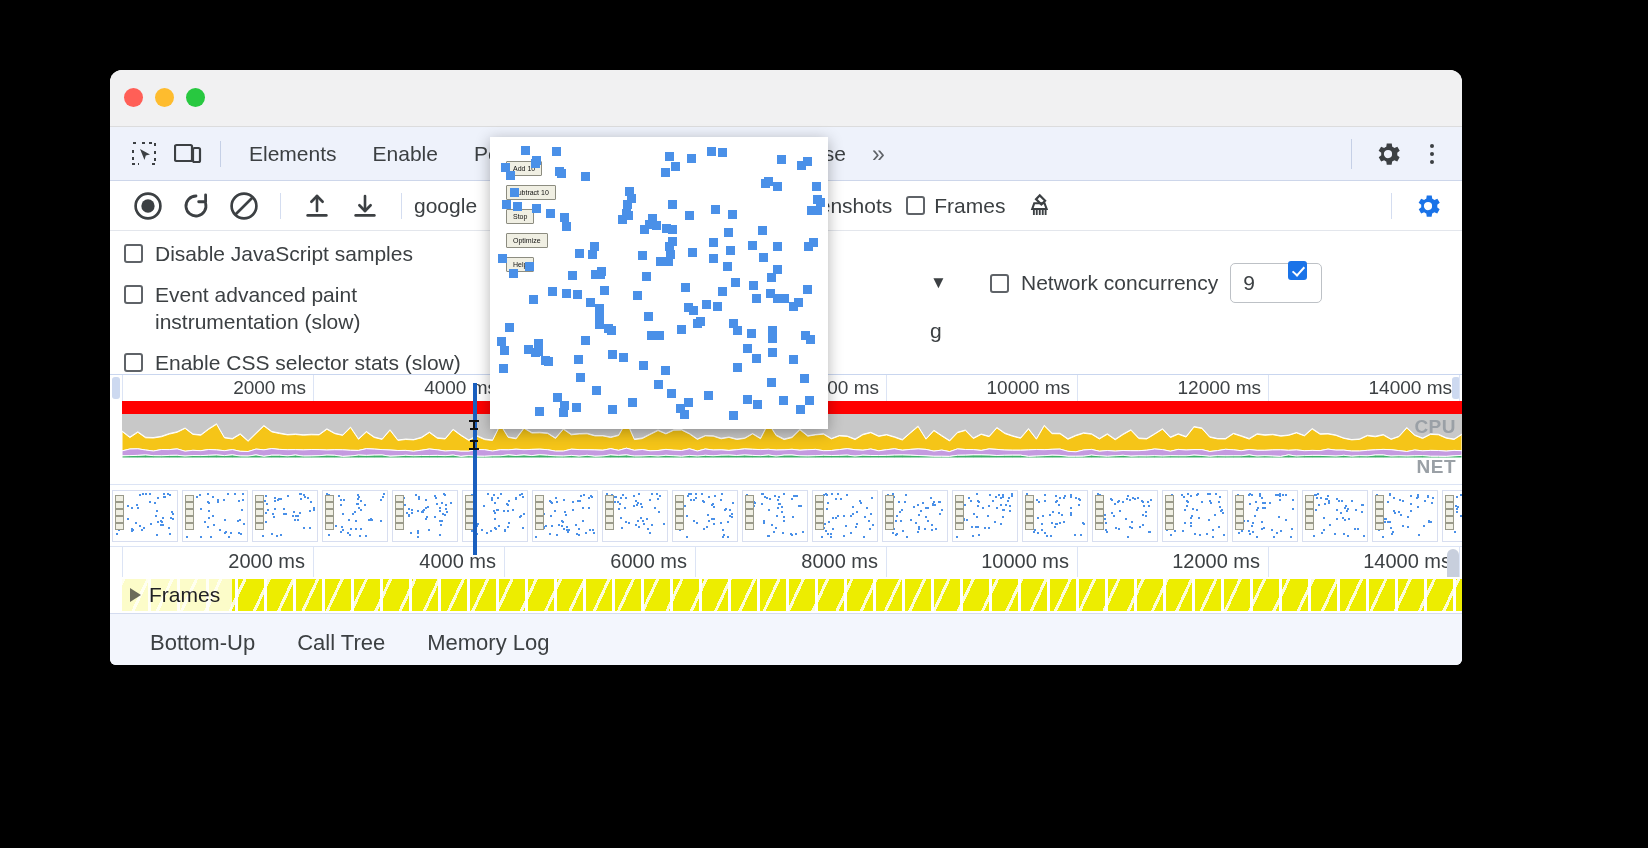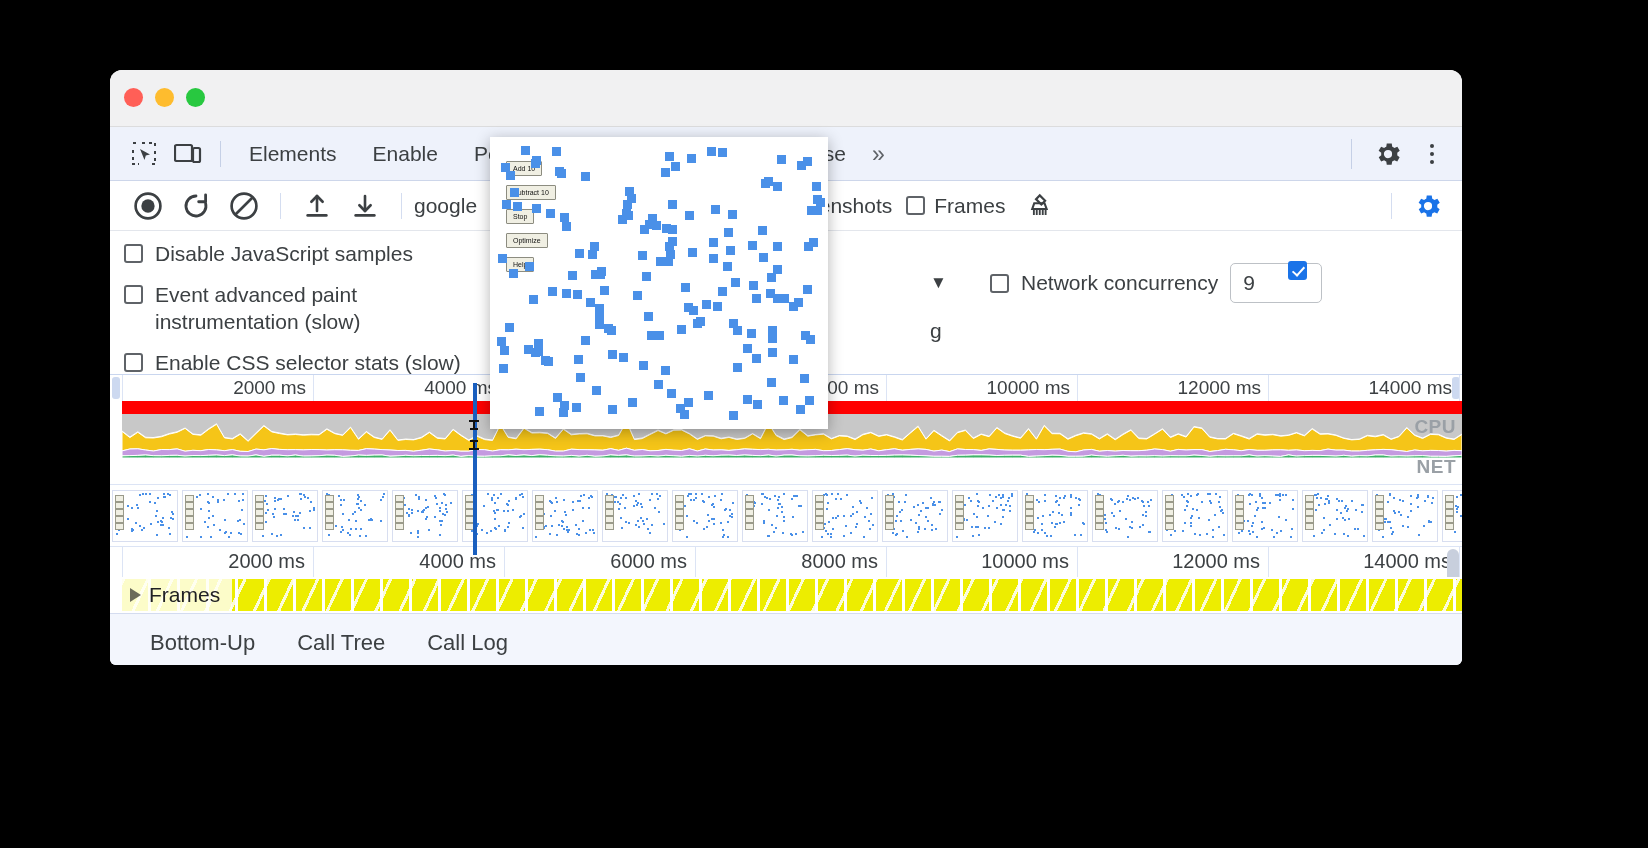--- a/index.html
+++ b/index.html
@@ -1501,21 +1501,21 @@
         <div class="frames-pill">
           <span class="tri"></span>
           <span class="frames-text">Frames</span>
         </div>
       </div>
     </div>
 
     <div class="bottabs">
       <div class="btab">Bottom-Up</div>
       <div class="btab">Call Tree</div>
-      <div class="btab">Call Log</div>
+      <div class="btab">Memory Log</div>
     </div>
   </div>
 
   <div class="playhead"></div>
   <div class="ph-grip" style="left:466px; top:419px;">
     <svg width="16" height="32" viewBox="0 0 16 32">
       <path d="M3 2h10M8 2v8M4 10h8M4 22h8M8 22v8M3 30h10" stroke="#111" stroke-width="2" fill="none"></path>
     </svg>
   </div>
 

